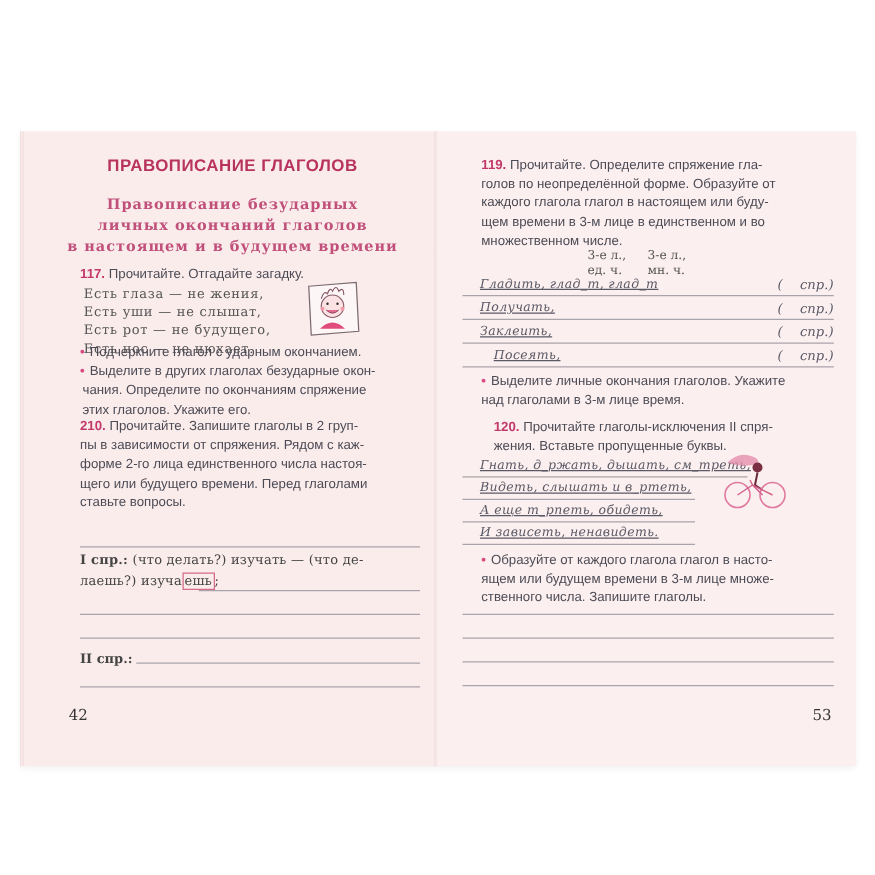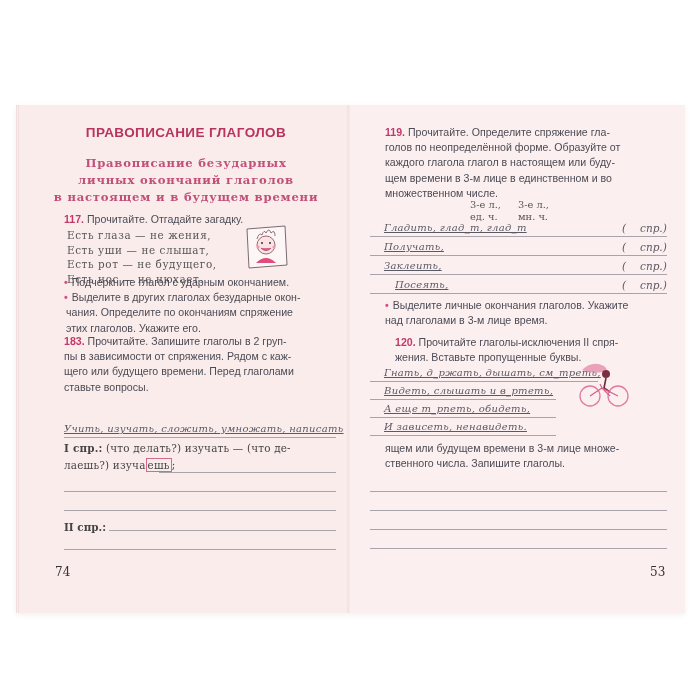--- a/index.html
+++ b/index.html
@@ -71,47 +71,47 @@
       <path d="M12,38 q10,-10 20,0 z" fill="#e04d7d"></path>
     </svg>
     <div class="abs txt" style="left:45px; top:170px; width:275px;">
       <div><span class="bullet">•</span><span>Подчеркните глагол с ударным окончанием.</span></div>
       <div><span class="bullet">•</span><span>Выделите в других глаголах безударные окон-</span></div>
       <div style="padding-left:2px;">чания. Определите по окончаниям спряжение</div>
       <div style="padding-left:2px;">этих глаголов. Укажите его.</div>
     </div>
 
     <div class="abs txt" style="left:45px; top:229px; width:275px;">
-      <div><span class="ex-num">183.</span> <span>Прочитайте. Запишите глаголы в 2 груп-</span></div>
+      <div><span class="ex-num">210.</span> <span>Прочитайте. Запишите глаголы в 2 груп-</span></div>
       <div>пы в зависимости от спряжения. Рядом с каж-</div>
+      <div>форме 2-го лица единственного числа настоя-</div>
       <div>щего или будущего времени. Перед глаголами</div>
       <div>ставьте вопросы.</div>
     </div>
 
-    <div class="abs hand" style="left:45px; top:318px;">Учить, изучать, сложить, умножать, написать</div>
     <div class="rule" style="left:45px; top:332px; width:272px;"></div>
 
     <div class="abs serif" style="left:45px; top:337px; font-size:10.4px; color:#444; letter-spacing:0.2px;">
       <b>I спр.:</b>
       <span>(что делать?) изучать — (что де-</span>
     </div>
     <div class="abs serif" style="left:45px; top:354px; font-size:10.4px; color:#444; letter-spacing:0.2px;">
       <span>лаешь?) изуча</span><span class="boxed">ешь</span><span>;</span>
     </div>
     <div class="rule" style="left:140px; top:367px; width:177px;"></div>
     <div class="rule" style="left:45px; top:386px; width:272px;"></div>
     <div class="rule" style="left:45px; top:405px; width:272px;"></div>
 
     <div class="abs serif" style="left:45px; top:416px; font-size:10.4px; color:#444;">
       <b>II спр.:</b>
     </div>
     <div class="rule" style="left:90px; top:425px; width:227px;"></div>
     <div class="rule" style="left:45px; top:444px; width:272px;"></div>
 
-    <div class="abs page-num" style="left:36px; top:460px;">74</div>
+    <div class="abs page-num" style="left:36px; top:460px;">42</div>
   </div>
 
   <div class="spine"></div>
 
   <div class="page right">
 
     <div class="abs txt" style="left:35px; top:20px; width:280px;">
       <div><span class="ex-num">119.</span> <span>Прочитайте. Определите спряжение гла-</span></div>
       <div>голов по неопределённой форме. Образуйте от</div>
       <div>каждого глагола глагол в настоящем или буду-</div>
@@ -169,20 +169,21 @@
     <svg class="bike-pic" style="left:226px; top:253px;" viewBox="0 0 56 52">
       <path d="M6,12 q10,-10 22,-4 q6,4 -2,6 q-10,2 -20,-2z" fill="#e58fae" opacity="0.8"></path>
       <circle cx="30" cy="16" r="4" fill="#7a3040"></circle>
       <path d="M30,20 l-2,10 l6,4" fill="none" stroke="#6a2a3a" stroke-width="1.6"></path>
       <circle cx="14" cy="38" r="10" fill="none" stroke="#e07aa0" stroke-width="1.3"></circle>
       <circle cx="42" cy="38" r="10" fill="none" stroke="#e07aa0" stroke-width="1.3"></circle>
       <path d="M14,38 l12,-8 l16,8 M26,30 l-2,-4 M26,30 l8,8" fill="none" stroke="#d4608c" stroke-width="1.2"></path>
     </svg>
 
     <div class="abs txt" style="left:35px; top:336px; width:280px;">
+      <div><span class="bullet">•</span><span>Образуйте от каждого глагола глагол в насто-</span></div>
       <div>ящем или будущем времени в 3-м лице множе-</div>
       <div>ственного числа. Запишите глаголы.</div>
     </div>
     <div class="rule" style="left:20px; top:386px; width:297px;"></div>
     <div class="rule" style="left:20px; top:405px; width:297px;"></div>
     <div class="rule" style="left:20px; top:424px; width:297px;"></div>
     <div class="rule" style="left:20px; top:443px; width:297px;"></div>
 
     <div class="abs page-num" style="left:300px; top:460px;">53</div>
   </div>

